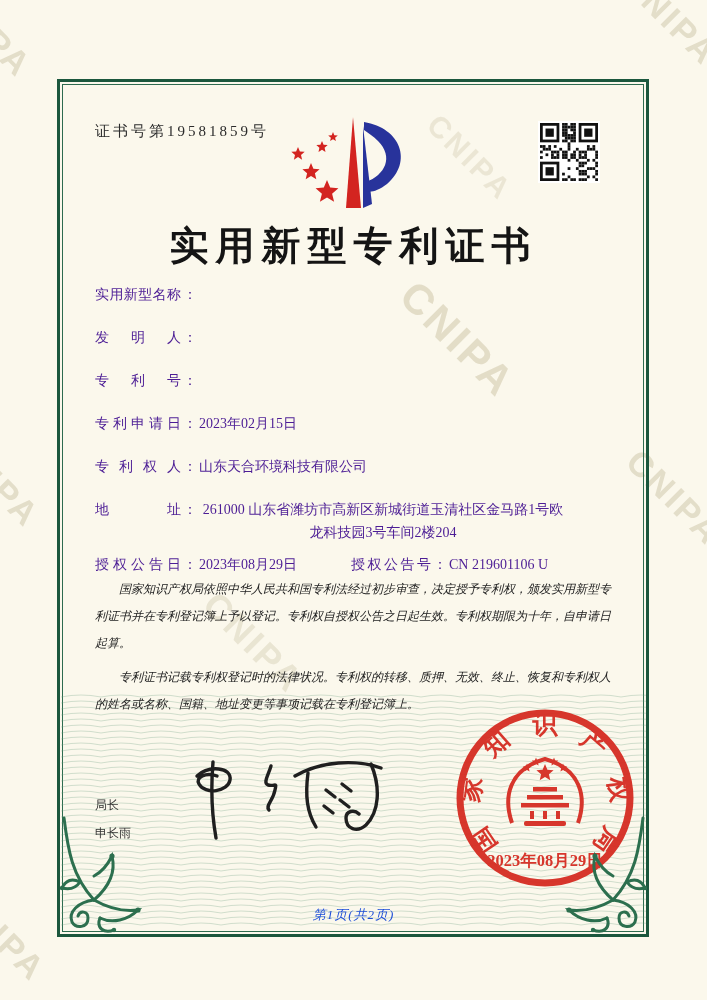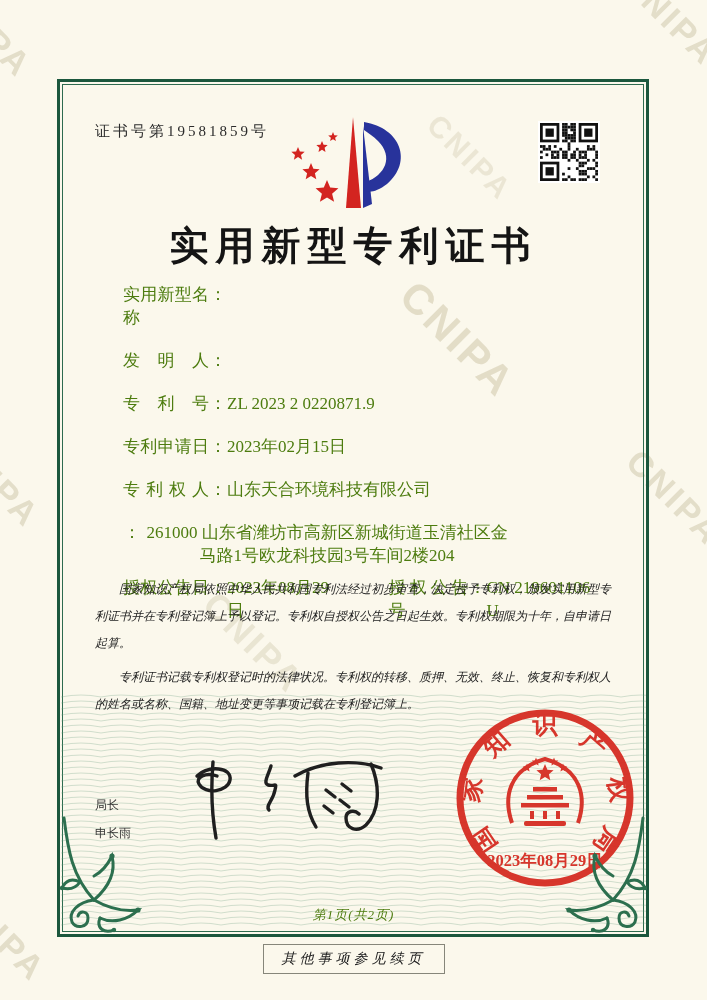--- a/index.html
+++ b/index.html
@@ -28,21 +28,21 @@
   .content { position:absolute; inset:0; z-index:2;padding-left:12px; }
 
   .cert-no { position:absolute; left:95px; top:122px; font-size:15px; letter-spacing:3px; color:#2b2b2b; }
 
   .logo { position:absolute; left:287px; top:112px; width:135px; height:102px; }
   .qr { position:absolute; left:538px; top:121px; width:62px; height:62px; background:#fff; padding:2px; }
 
   .title { position:absolute; left:0; top:219px; width:707px; text-align:center;
            font-size:39px; font-weight:700; letter-spacing:7px; color:#141414; }
 
-  .fields { position:absolute; left:95px; top:283px; width:472px; font-size:17px; color:#4d7c0f;margin-left:28px; }
+  .fields { position:absolute; left:95px; top:283px; width:472px; font-size:14px; color:#4c1d95; }
   .frow { display:flex; margin-bottom:20px; line-height:23px; }
   .flabel { display:inline-block; width:86px; text-align:justify; text-align-last:justify; flex:none; }
   .fcolon { width:18px; flex:none; text-align:center; }
   .fvalue { flex:1; }
   .frow-addr .fvalue { max-width:372px;text-align:center; }
   .grant-gap { width:54px; flex:none; }
   .flabel2 { display:inline-block; width:80px; text-align:justify; text-align-last:justify; flex:none; }
 
   .paras { position:absolute; left:95px; top:576px; width:522px; font-size:12px;
            line-height:27px; color:#222; font-style:italic; }
@@ -54,21 +54,21 @@
 
   .seal { position:absolute; left:450px; top:703px; width:190px; height:190px; opacity:0.93; }
 
   .waves { position:absolute; left:61px; top:692px; width:585px; height:240px; z-index:1; }
 
   .corner { position:absolute; width:92px; height:118px; z-index:3; }
   .corner-l { left:58px; top:816px; }
   .corner-r { left:557px; top:816px; transform:scaleX(-1); }
 
   .page-no { position:absolute; left:0; top:906px; width:707px; text-align:center;
-             font-size:13px; color:#4d7c0f; font-style:italic; letter-spacing:1px; z-index:3; }
+             font-size:13px; color:#1d4ed8; font-style:italic; letter-spacing:1px; z-index:3; }
 
   .cont-note { position:absolute; left:0; top:944px; width:707px; text-align:center; z-index:3; }
   .cont-note span { display:inline-block; border:1px solid #86867a; background:#fbf8ec;
                     padding:5px 18px; font-size:14px; font-style:italic; letter-spacing:4px; color:#222; }
 </style>
 </head>
 <body>
 
 <div class="page">
 
@@ -272,33 +272,33 @@
         <span class="flabel">实用新型名称</span>
         <span class="fcolon">：</span>
       </div>
       <div class="frow">
         <span class="flabel">发明人</span>
         <span class="fcolon">：</span>
       </div>
       <div class="frow">
         <span class="flabel">专利号</span>
         <span class="fcolon">：</span>
-        <span class="fvalue">ZL 2023 2 0220871.9</span>
       </div>
       <div class="frow">
         <span class="flabel">专利申请日</span>
         <span class="fcolon">：</span>
         <span class="fvalue">2023年02月15日</span>
       </div>
       <div class="frow">
         <span class="flabel">专利权人</span>
         <span class="fcolon">：</span>
         <span class="fvalue">山东天合环境科技有限公司</span>
       </div>
       <div class="frow frow-addr" style="margin-bottom:9px;">
+        <span class="flabel">地址</span>
         <span class="fcolon">：</span>
         <span class="fvalue">261000 山东省潍坊市高新区新城街道玉清社区金马路1号欧龙科技园3号车间2楼204</span>
       </div>
       <div class="frow">
         <span class="flabel">授权公告日</span>
         <span class="fcolon">：</span>
         <span>2023年08月29日</span>
         <span class="grant-gap"></span>
         <span class="flabel2">授权公告号</span>
         <span class="fcolon">：</span>
@@ -356,17 +356,14 @@
         <rect x="80" y="108" width="4" height="8"></rect>
           <rect x="93" y="108" width="4" height="8"></rect>
           <rect x="106" y="108" width="4" height="8"></rect>
         <rect x="74" y="118" width="42" height="5" rx="2"></rect>
       </g>
       <text x="95" y="163" text-anchor="middle" font-size="16.5" font-weight="bold" fill="#d5281e" font-family="Liberation Serif, serif">2023年08月29日</text>
     </svg>
 
     <div class="page-no">第1页(共2页)</div>
 
-    <div class="cont-note">
-      <span>其他事项参见续页</span>
-    </div>
   </div>
 </div>
 
 </body></html>

